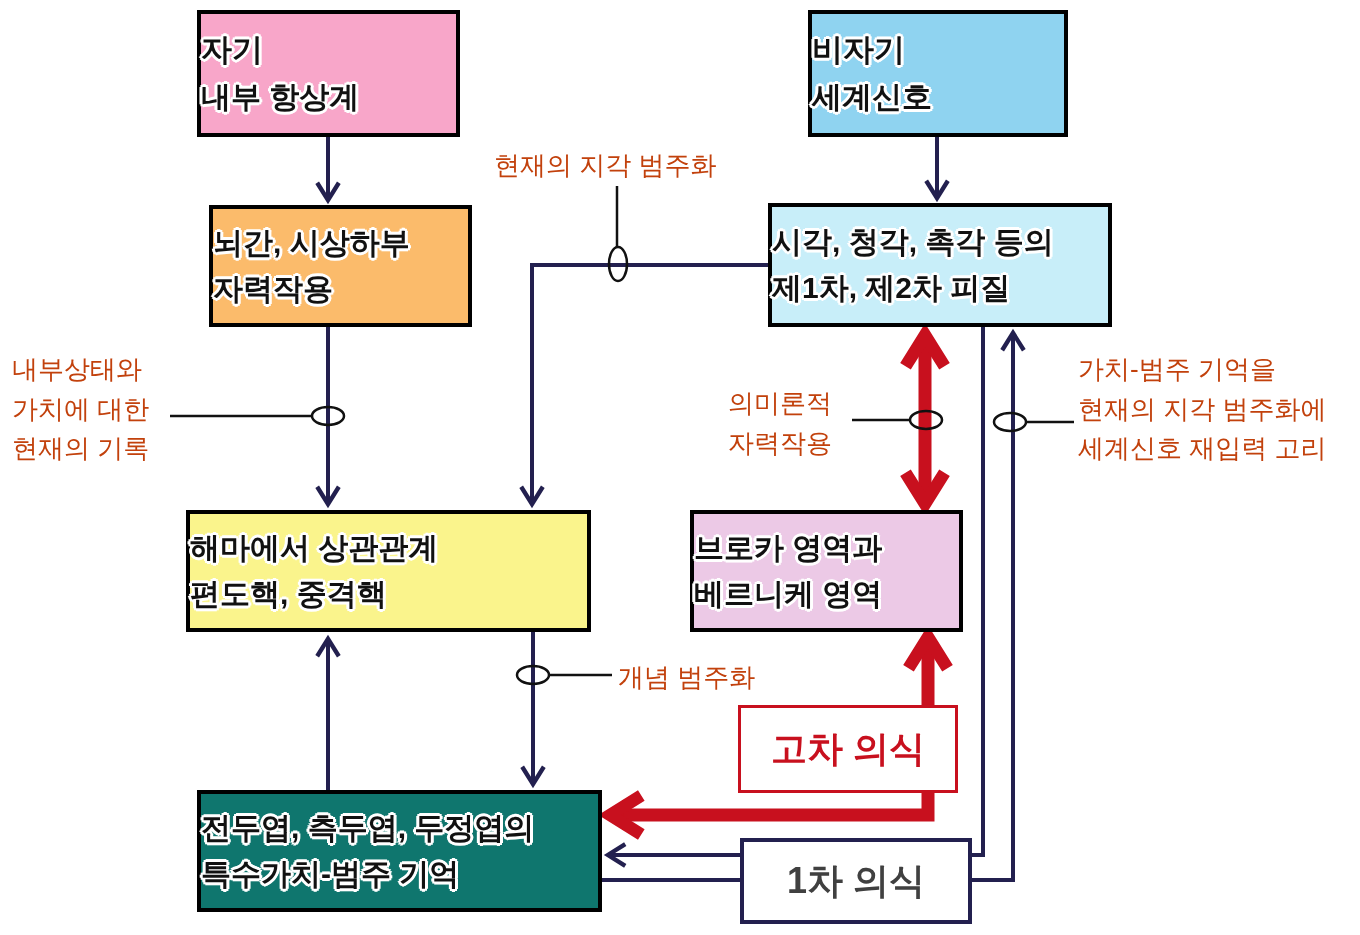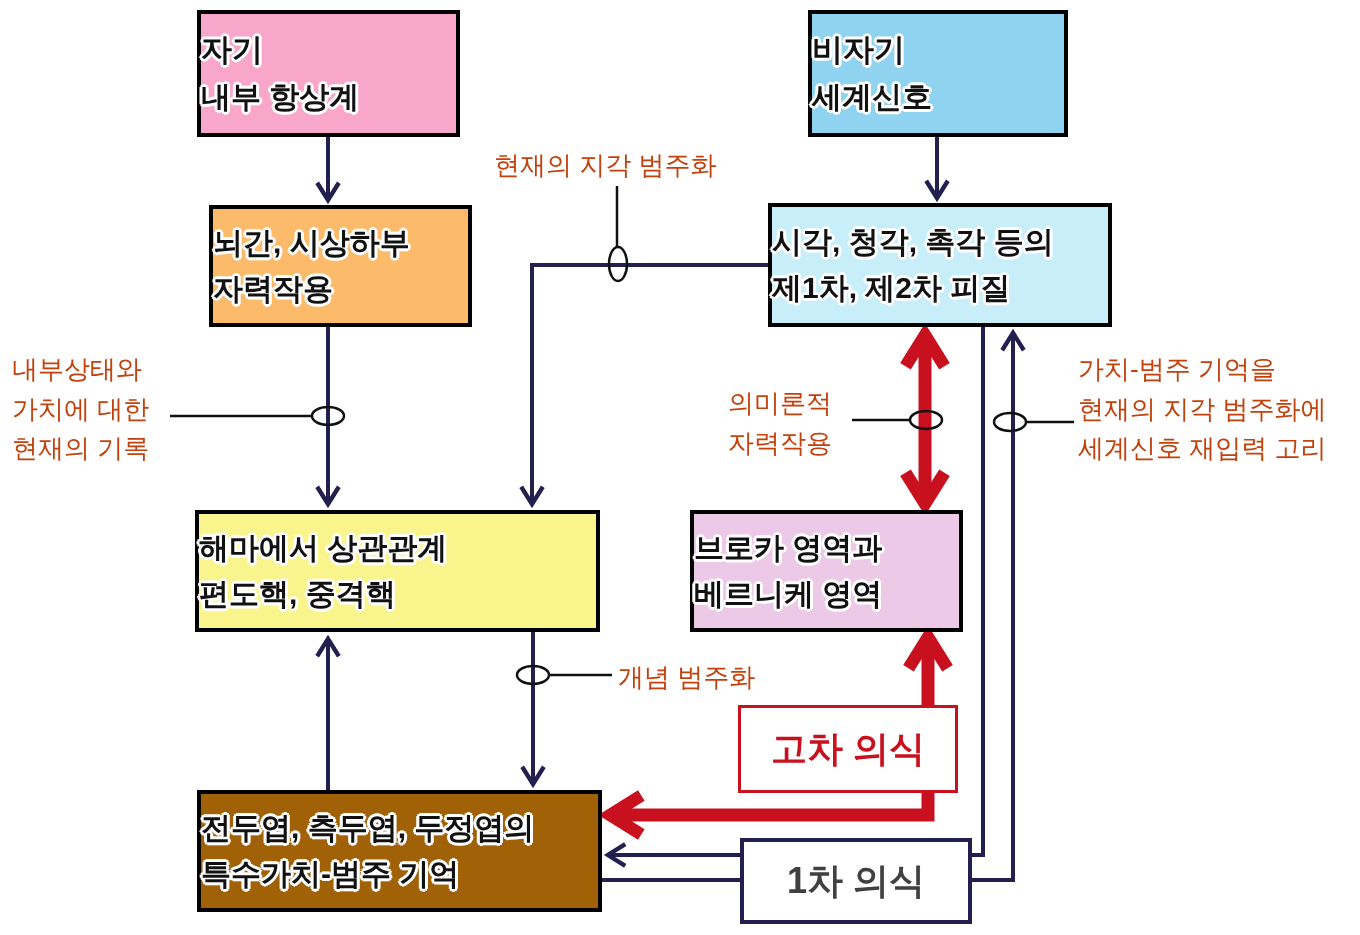--- a/index.html
+++ b/index.html
@@ -15,23 +15,23 @@
   }
   .box .l1{font-weight:800;font-size:31px;color:#111;
     text-shadow:-2px -2px 0 #fff,2px -2px 0 #fff,-2px 2px 0 #fff,2px 2px 0 #fff,0 -3px 0 #fff,0 3px 0 #fff,-3px 0 0 #fff,3px 0 0 #fff;}
   .box .l2{font-weight:600;font-size:30px;color:#111;
     text-shadow:-2px -2px 0 #fff,2px -2px 0 #fff,-2px 2px 0 #fff,2px 2px 0 #fff,0 -3px 0 #fff,0 3px 0 #fff,-3px 0 0 #fff,3px 0 0 #fff;}
   .box.mid .l1{font-weight:600;font-size:30px;}
   #box-self{left:197px;top:10px;width:263px;height:127px;background:#F8A6C9;}
   #box-nonself{left:808px;top:10px;width:260px;height:127px;background:#8FD3F0;}
   #box-brainstem{left:197px;top:205px;width:263px;height:122px;background:#FBBB6B;margin-left:12px;}
   #box-cortex{left:768px;top:203px;width:344px;height:124px;background:#C8EEF9;}
-  #box-hippocampus{left:195px;top:510px;width:405px;height:122px;background:#FAF48C;}
+  #box-hippocampus{left:186px;top:510px;width:405px;height:122px;background:#FAF48C;}
   #box-broca{left:690px;top:510px;width:273px;height:122px;background:#ECC9E6;}
-  #box-memory{left:197px;top:790px;width:405px;height:122px;background:#a16207;}
+  #box-memory{left:197px;top:790px;width:405px;height:122px;background:#0f766e;}
   .tagbox{
     position:absolute;box-sizing:border-box;background:#ffffff;
     display:flex;align-items:center;justify-content:center;text-align:center;
     font-weight:800;font-size:36px;
   }
   #box-higher{left:738px;top:705px;width:220px;height:88px;border:3px solid #C8101E;color:#C8101E;}
   #box-primary{left:740px;top:838px;width:232px;height:86px;border:4px solid #23204F;color:#404040;}
   .flabel{position:absolute;font-size:26px;color:#c2410c;line-height:1.52;white-space:nowrap;}
   #lab-percat{left:494px;top:146px;}
   #lab-internal{left:12px;top:350px;}

